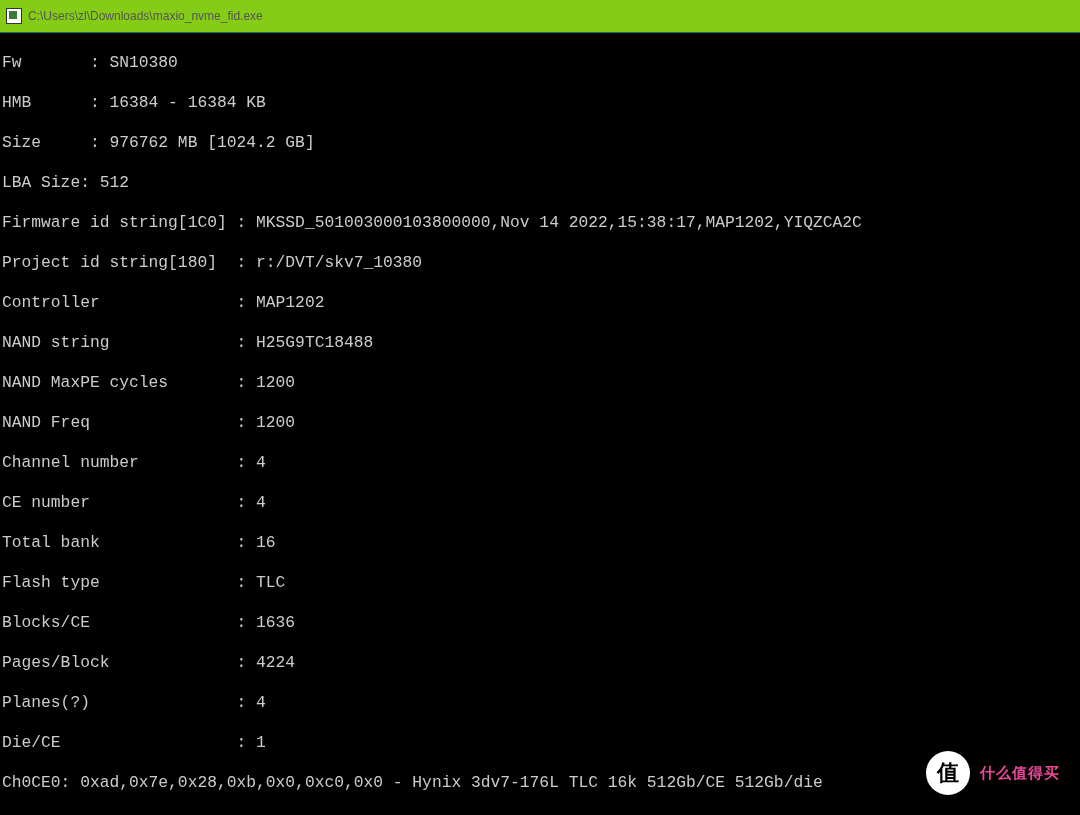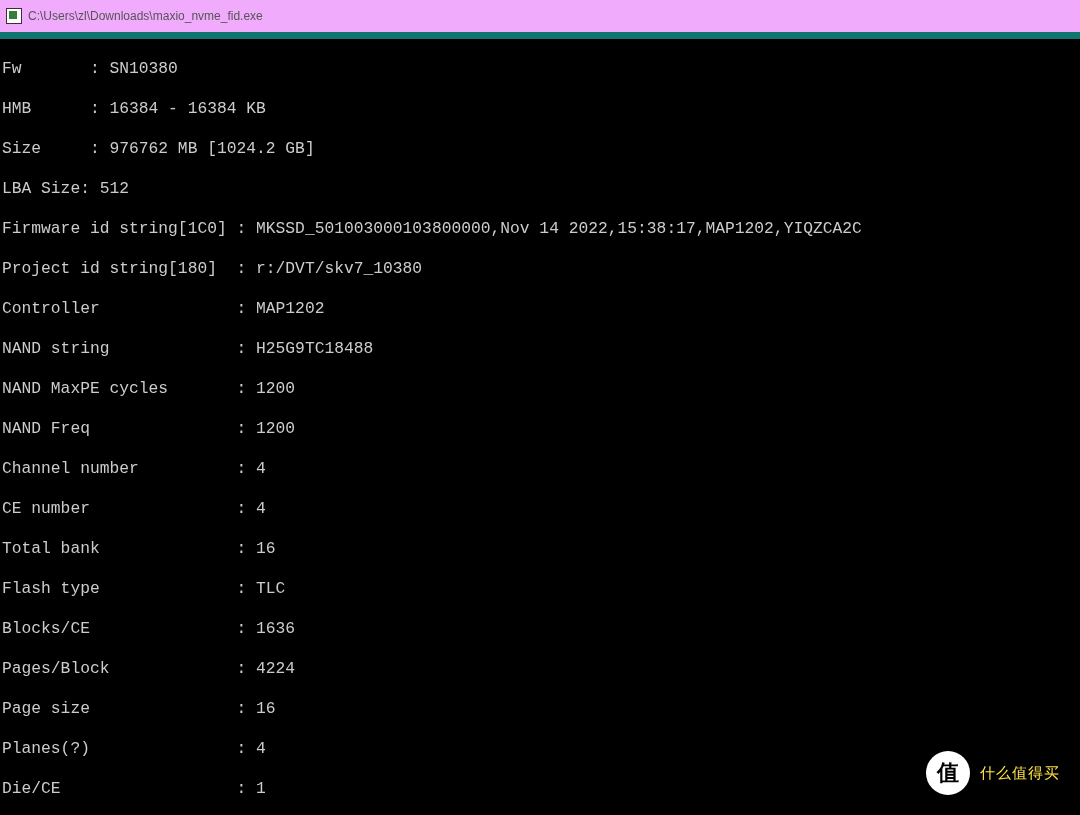--- a/index.html
+++ b/index.html
@@ -6,22 +6,22 @@
   body {
     width: 1080px;
     height: 815px;
     background: #000;
     font-family: "NSimSun", "SimSun", "Consolas", monospace;
     overflow: hidden;
     position: relative;
   }
   .titlebar {
     height: 30px;
-    background: #f0abfc;
-    border-bottom: 7px solid #0f766e;
+    background: #84cc16;
+    border-bottom: 1px solid #0f766e;
     display: flex;
     align-items: center;
     padding: 16px 6px;
     font-family: "Segoe UI", sans-serif;
     font-size: 12px;
     color: #555;
   }
   .app-icon {
     width: 16px;
     height: 16px;
@@ -64,24 +64,24 @@
     background: #fff;
     color: #000;
     display: flex;
     align-items: center;
     justify-content: center;
     font-weight: bold;
     font-size: 22px;
     font-family: sans-serif;
   }
   .badge-text {
-    color: #fde047;
+    color: #ec4899;
     font-family: sans-serif;
     font-size: 15px;
-    font-weight: 400;
+    font-weight: 700;
     letter-spacing: 1px;
   }
 </style>
 </head>
 <body>
 
 <div class="titlebar">
   <span class="app-icon"></span>
   <span>C:\Users\zl\Downloads\maxio_nvme_fid.exe</span>
 </div>
@@ -96,21 +96,20 @@
 <span class="line">Controller              : MAP1202</span>
 <span class="line">NAND string             : H25G9TC18488</span>
 <span class="line">NAND MaxPE cycles       : 1200</span>
 <span class="line">NAND Freq               : 1200</span>
 <span class="line">Channel number          : 4</span>
 <span class="line">CE number               : 4</span>
 <span class="line">Total bank              : 16</span>
 <span class="line">Flash type              : TLC</span>
 <span class="line">Blocks/CE               : 1636</span>
 <span class="line">Pages/Block             : 4224</span>
-<span class="line">Page size               : 16</span>
 <span class="line">Planes(?)               : 4</span>
 <span class="line">Die/CE                  : 1</span>
 <span class="line">Ch0CE0: 0xad,0x7e,0x28,0xb,0x0,0xc0,0x0 - Hynix 3dv7-176L TLC 16k 512Gb/CE 512Gb/die</span>
 
 
 
 
 
 
 

